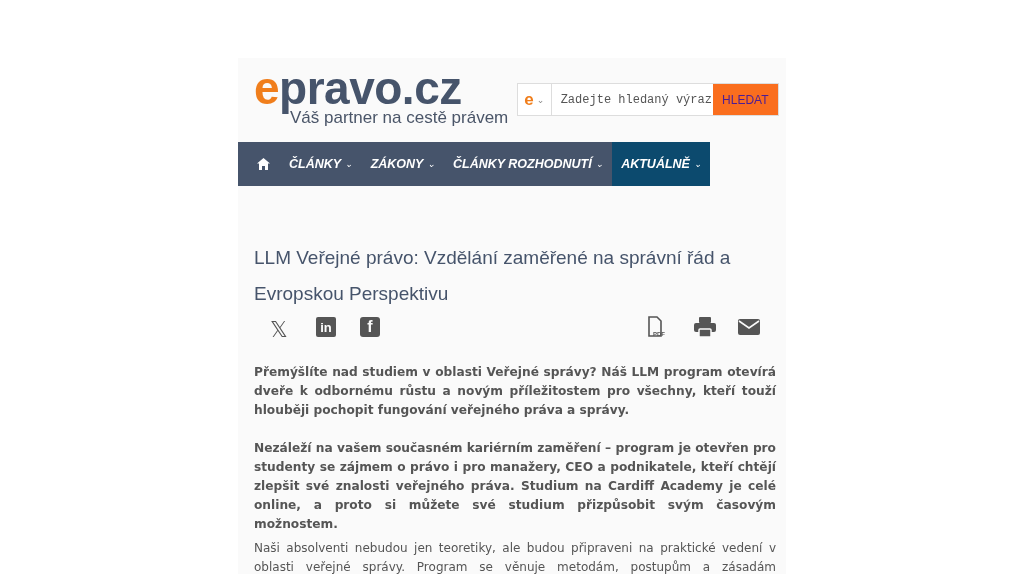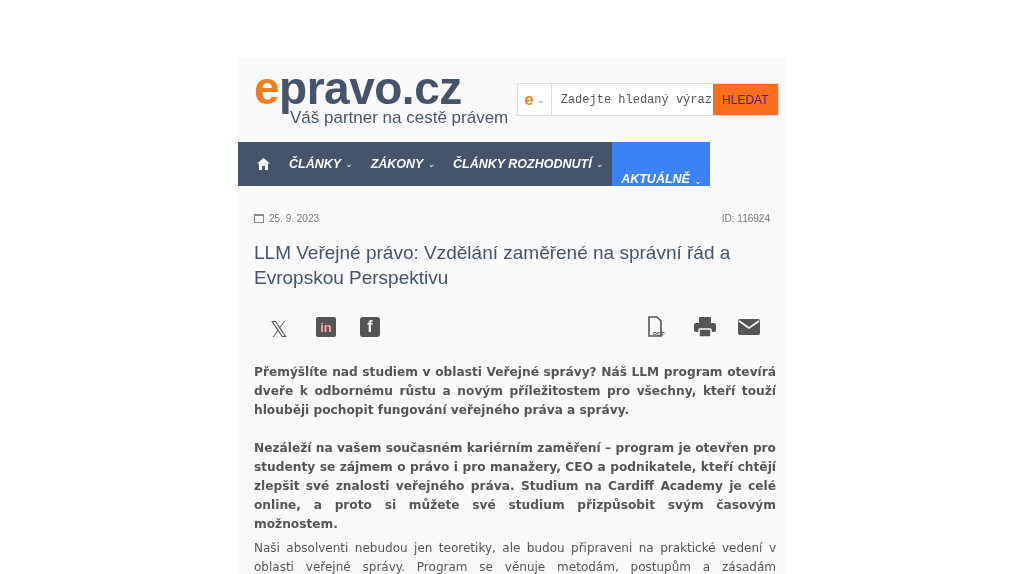--- a/index.html
+++ b/index.html
@@ -20,33 +20,33 @@
   .search-scope .chev { font-size: 9px; color: #888; }
   .search-input { flex: 1; border: none; outline: none; font-family: Liberation Mono, monospace; font-size: 12px; padding-left: 9px; color: #555; background: #fff; }
   .search-input::placeholder { color: #555; }
   .search-btn { width: 70px; background: #fa6e1e; color: #4c1d95; border: none; font-family: "Liberation Sans", sans-serif; font-weight: normal; font-size: 12px; }
 
   
   .nav { position: absolute; left: 0; top: 84px; width: 436px; height: 44px; background: #46546b; display: flex; align-items: stretch; white-space: nowrap; font-style: italic; }
   .nav-item { display: flex; align-items: center; padding: 0 9px; color: #fff; font-family: "Liberation Sans", sans-serif; font-weight: bold; font-size: 12.5px; }
   .nav-item .chev { font-size: 9px; margin-left: 4px; font-weight: normal; }
   .nav-item.home { padding-left: 19px; padding-right: 10px; font-size: 13px; }
-  .nav-item.active { background: #3b82f6; align-items: flex-end; }
+  .nav-item.active { background: #0c4a6e; }
 
   
   .meta { position: absolute; left: 16px; top: 155px; width: 516px; display: flex; justify-content: space-between; font-family: "Liberation Sans", sans-serif; font-size: 10px; color: #777; }
   .meta .cal { display: inline-block; width: 10px; height: 9px; border: 1px solid #888; border-top-width: 2px; margin-right: 5px; vertical-align: -1px; }
 
-  .title { position: absolute; left: 16px; top: 182px; width: 525px; font-family: "Liberation Sans", sans-serif; font-size: 19px; line-height: 25px; color: #46546b; font-weight: normal; }
+  .title { position: absolute; left: 16px; top: 182px; width: 525px; font-family: "Liberation Sans", sans-serif; font-size: 19px; line-height: 36px; color: #46546b; font-weight: normal; }
 
   
   .share { position: absolute; left: 0; top: 256px; width: 548px; height: 28px; }
   .icon { position: absolute; color: #555; display: flex; align-items: center; justify-content: center; }
   .ic-x { left: 32px; top: 3px; font-size: 22px; font-family: "DejaVu Sans", sans-serif; }
-  .ic-li { left: 78px; top: 3px; width: 20px; height: 20px; background: #555; border-radius: 2px; color: #fca5a5; font-weight: bold; font-size: 13px; font-family: "Liberation Sans", sans-serif; }
+  .ic-li { left: 78px; top: 3px; width: 20px; height: 20px; background: #555; border-radius: 2px; color: #ffffff; font-weight: bold; font-size: 13px; font-family: "Liberation Sans", sans-serif; }
   .ic-fb { left: 122px; top: 3px; width: 20px; height: 20px; background: #555; border-radius: 3px; color: #fafafa; font-weight: bold; font-size: 16px; font-family: "Liberation Sans", sans-serif; }
   .ic-pdf { left: 410px; top: 2px; width: 18px; height: 22px; }
   .ic-print { left: 456px; top: 3px; width: 22px; height: 20px; }
   .ic-mail { left: 500px; top: 5px; width: 22px; height: 16px; }
 
   .para { position: absolute; left: 16px; width: 522px; font-family: "DejaVu Sans", sans-serif; font-size: 12.2px; line-height: 19px; text-align: justify; color: #555; }
   .para.bold { font-weight: bold; }
   .p1 { top: 305px; }
   .p2 { top: 381px; }
   .p3 { top: 481px; font-size: 12px; }
@@ -88,24 +88,20 @@
         <span>ČLÁNKY ROZHODNUTÍ</span>
         <span class="chev">⌄</span>
       </div>
     <div class="nav-item active">
         <span>AKTUÁLNĚ</span>
         <span class="chev">⌄</span>
       </div>
 
   </div>
 
-  <div class="meta">
-    <span><span class="cal"></span><span>25. 9. 2023</span></span>
-    <span>ID: 116924</span>
-  </div>
 
   <h1 class="title">LLM Veřejné právo: Vzdělání zaměřené na správní řád a Evropskou Perspektivu</h1>
 
   <div class="share">
     <span class="icon ic-x">𝕏</span>
     <span class="icon ic-li">in</span>
     <span class="icon ic-fb">f</span>
     <span class="icon ic-pdf">
       <svg width="18" height="22" viewBox="0 0 18 22">
           <path d="M1 1 H9 L13 5 V20 H1 Z" fill="none" stroke="#555" stroke-width="1.6"></path>

